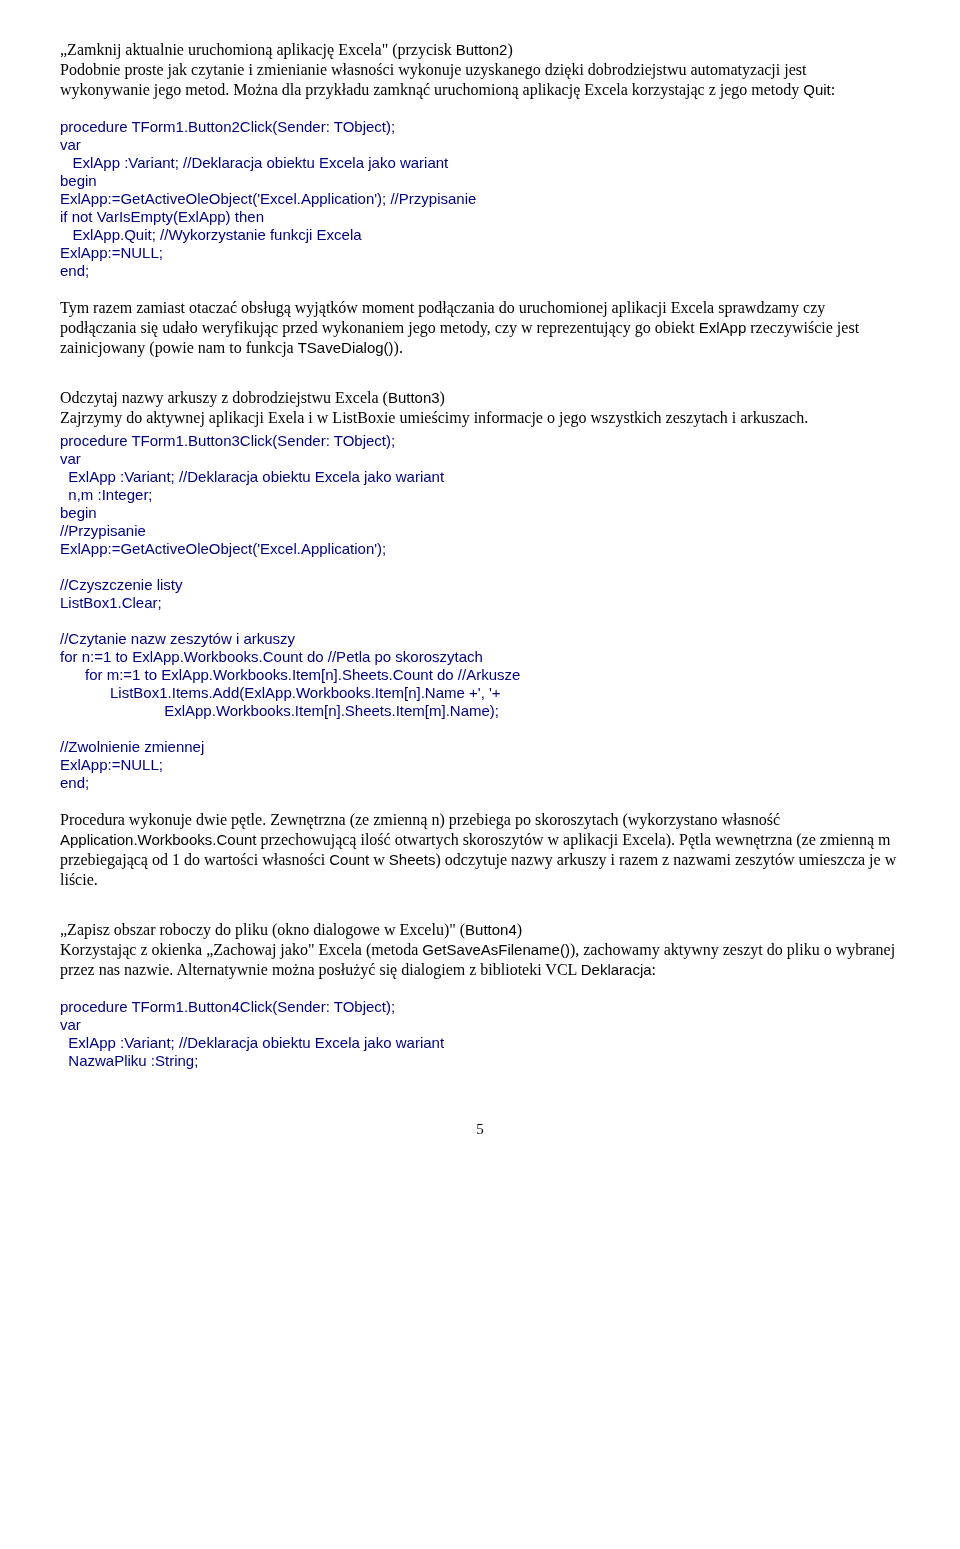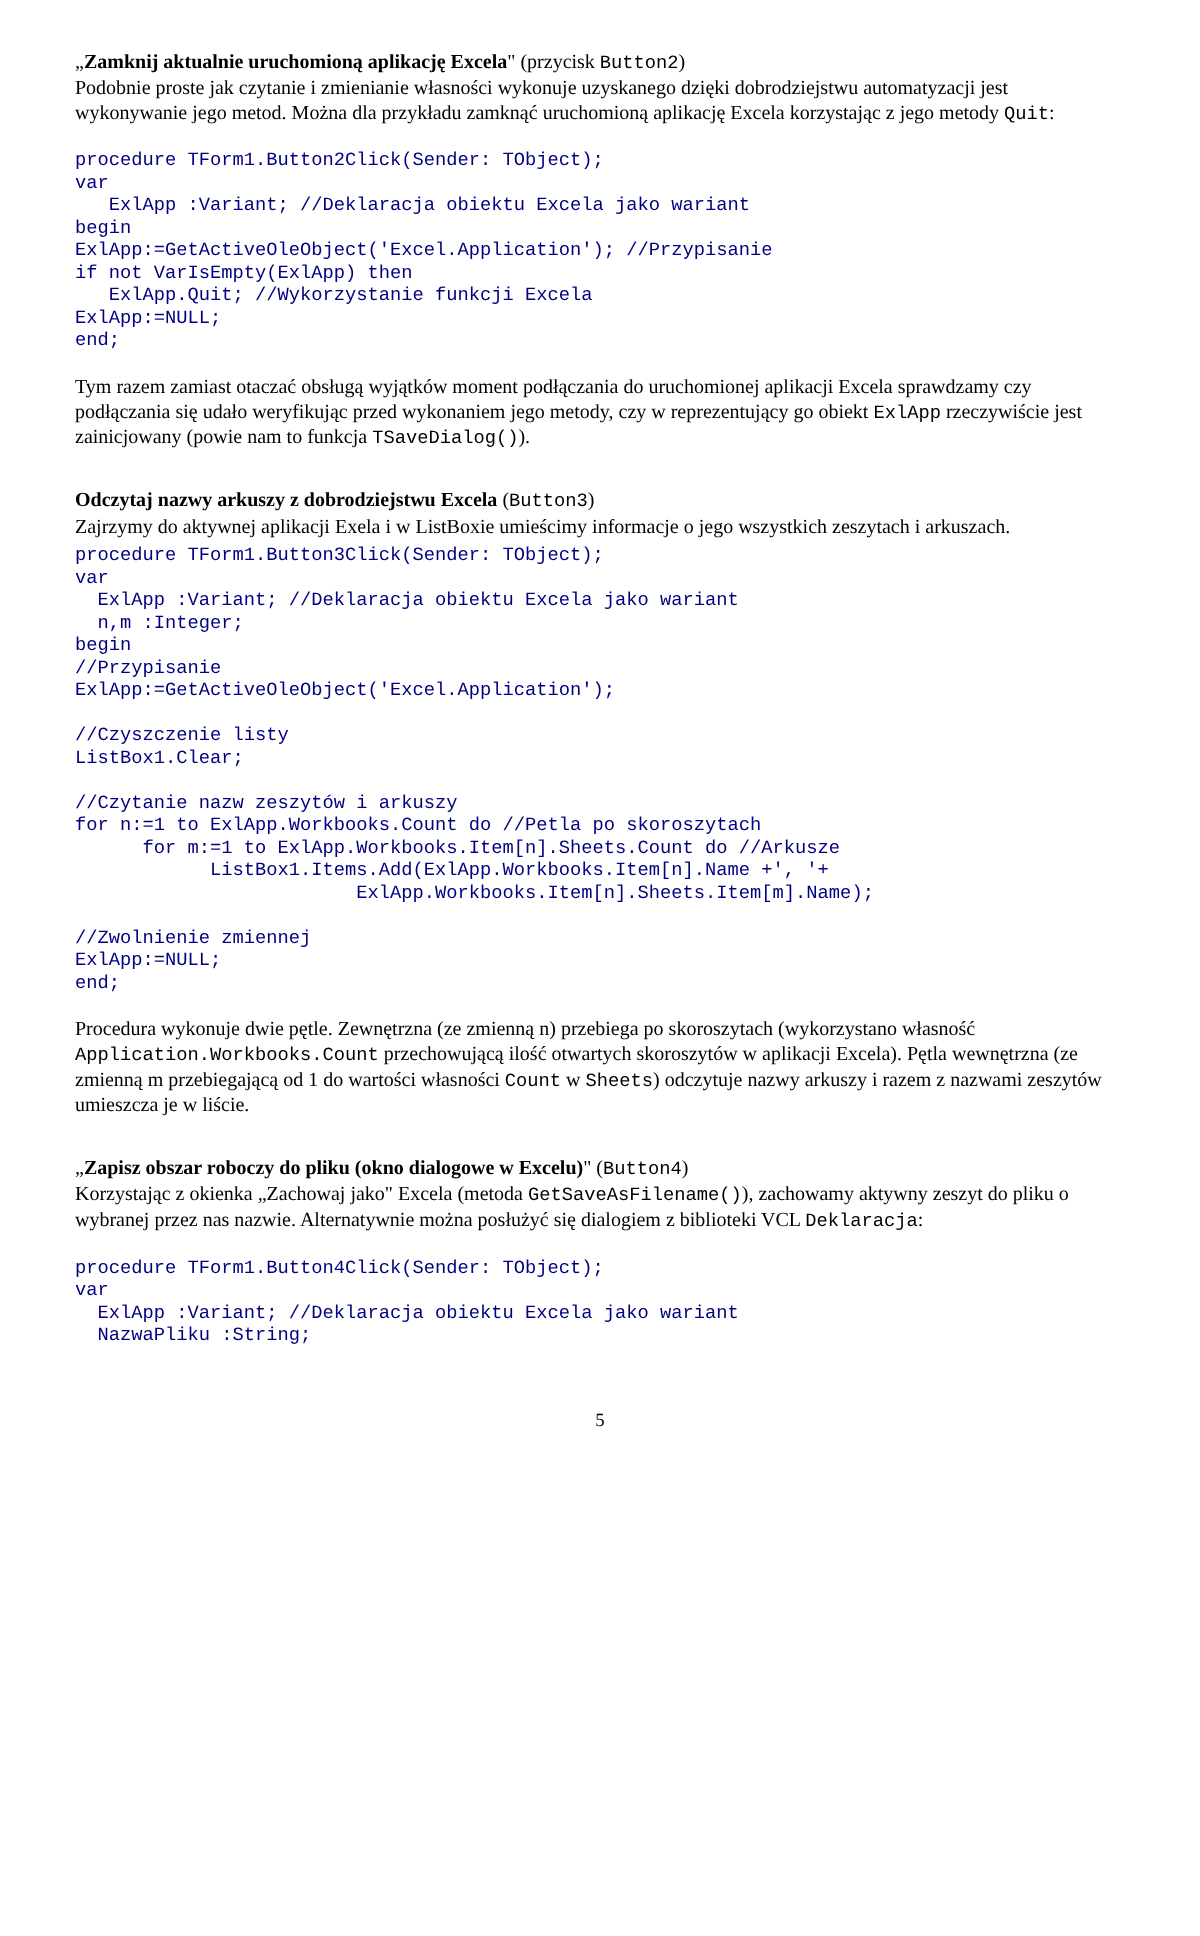--- a/index.html
+++ b/index.html
@@ -7,31 +7,31 @@
     font-size: 16px;
     line-height: 1.25;
     color: #000;
     background: #fff;
     margin: 0;
     padding: 40px 60px 40px 60px;
     width: 960px;
     box-sizing: border-box;
   }
   .code {
-    font-family: Liberation Mono, monospace;
+    font-family: Liberation Sans, sans-serif;
     color: #000080;
     font-size: 15px;
     white-space: pre;
     line-height: 1.2;
   }
   .codeinline {
-    font-family: Liberation Mono, monospace;
+    font-family: Liberation Sans, sans-serif;
     font-size: 15px;
   }
-  .bold { font-weight: bold; }
+  .bold { font-weight: normal; }
   p { margin: 0 0 4px 0; }
   .para { margin: 0; }
   .gap { height: 18px; }
   .biggap { height: 30px; }
   .pagenum {
     text-align: center;
     font-size: 15px;
     margin-top: 50px;
   }
 </style>

